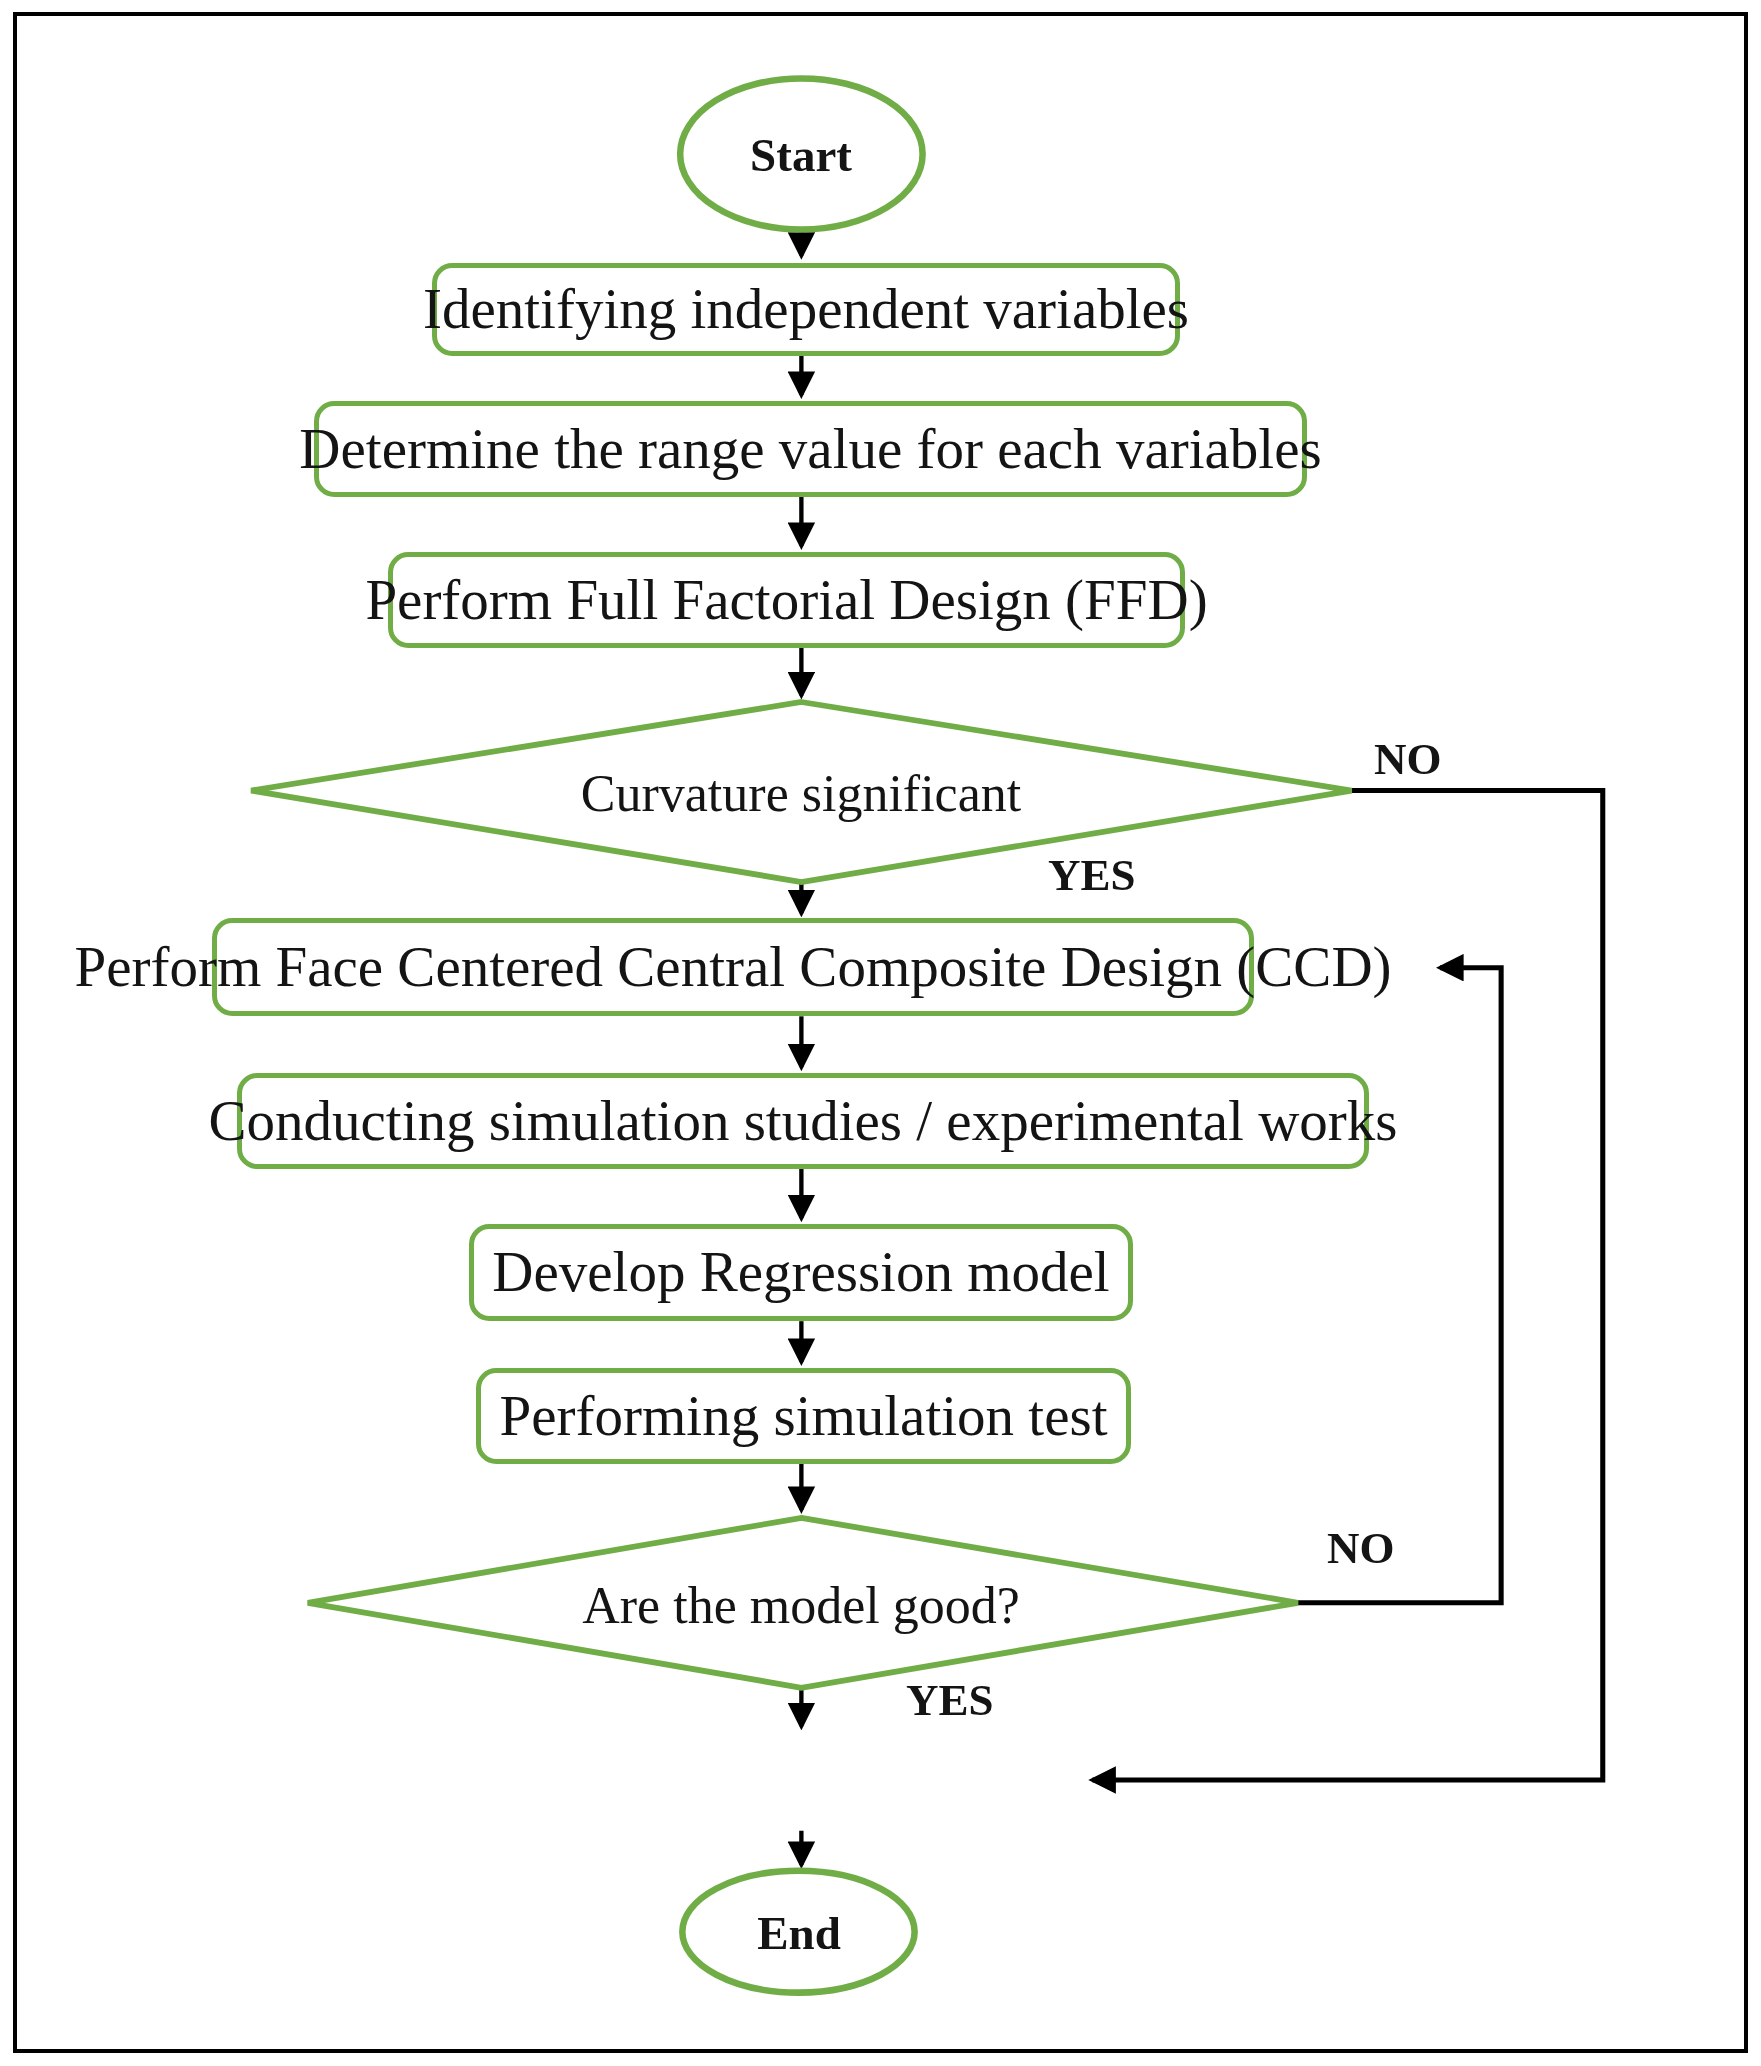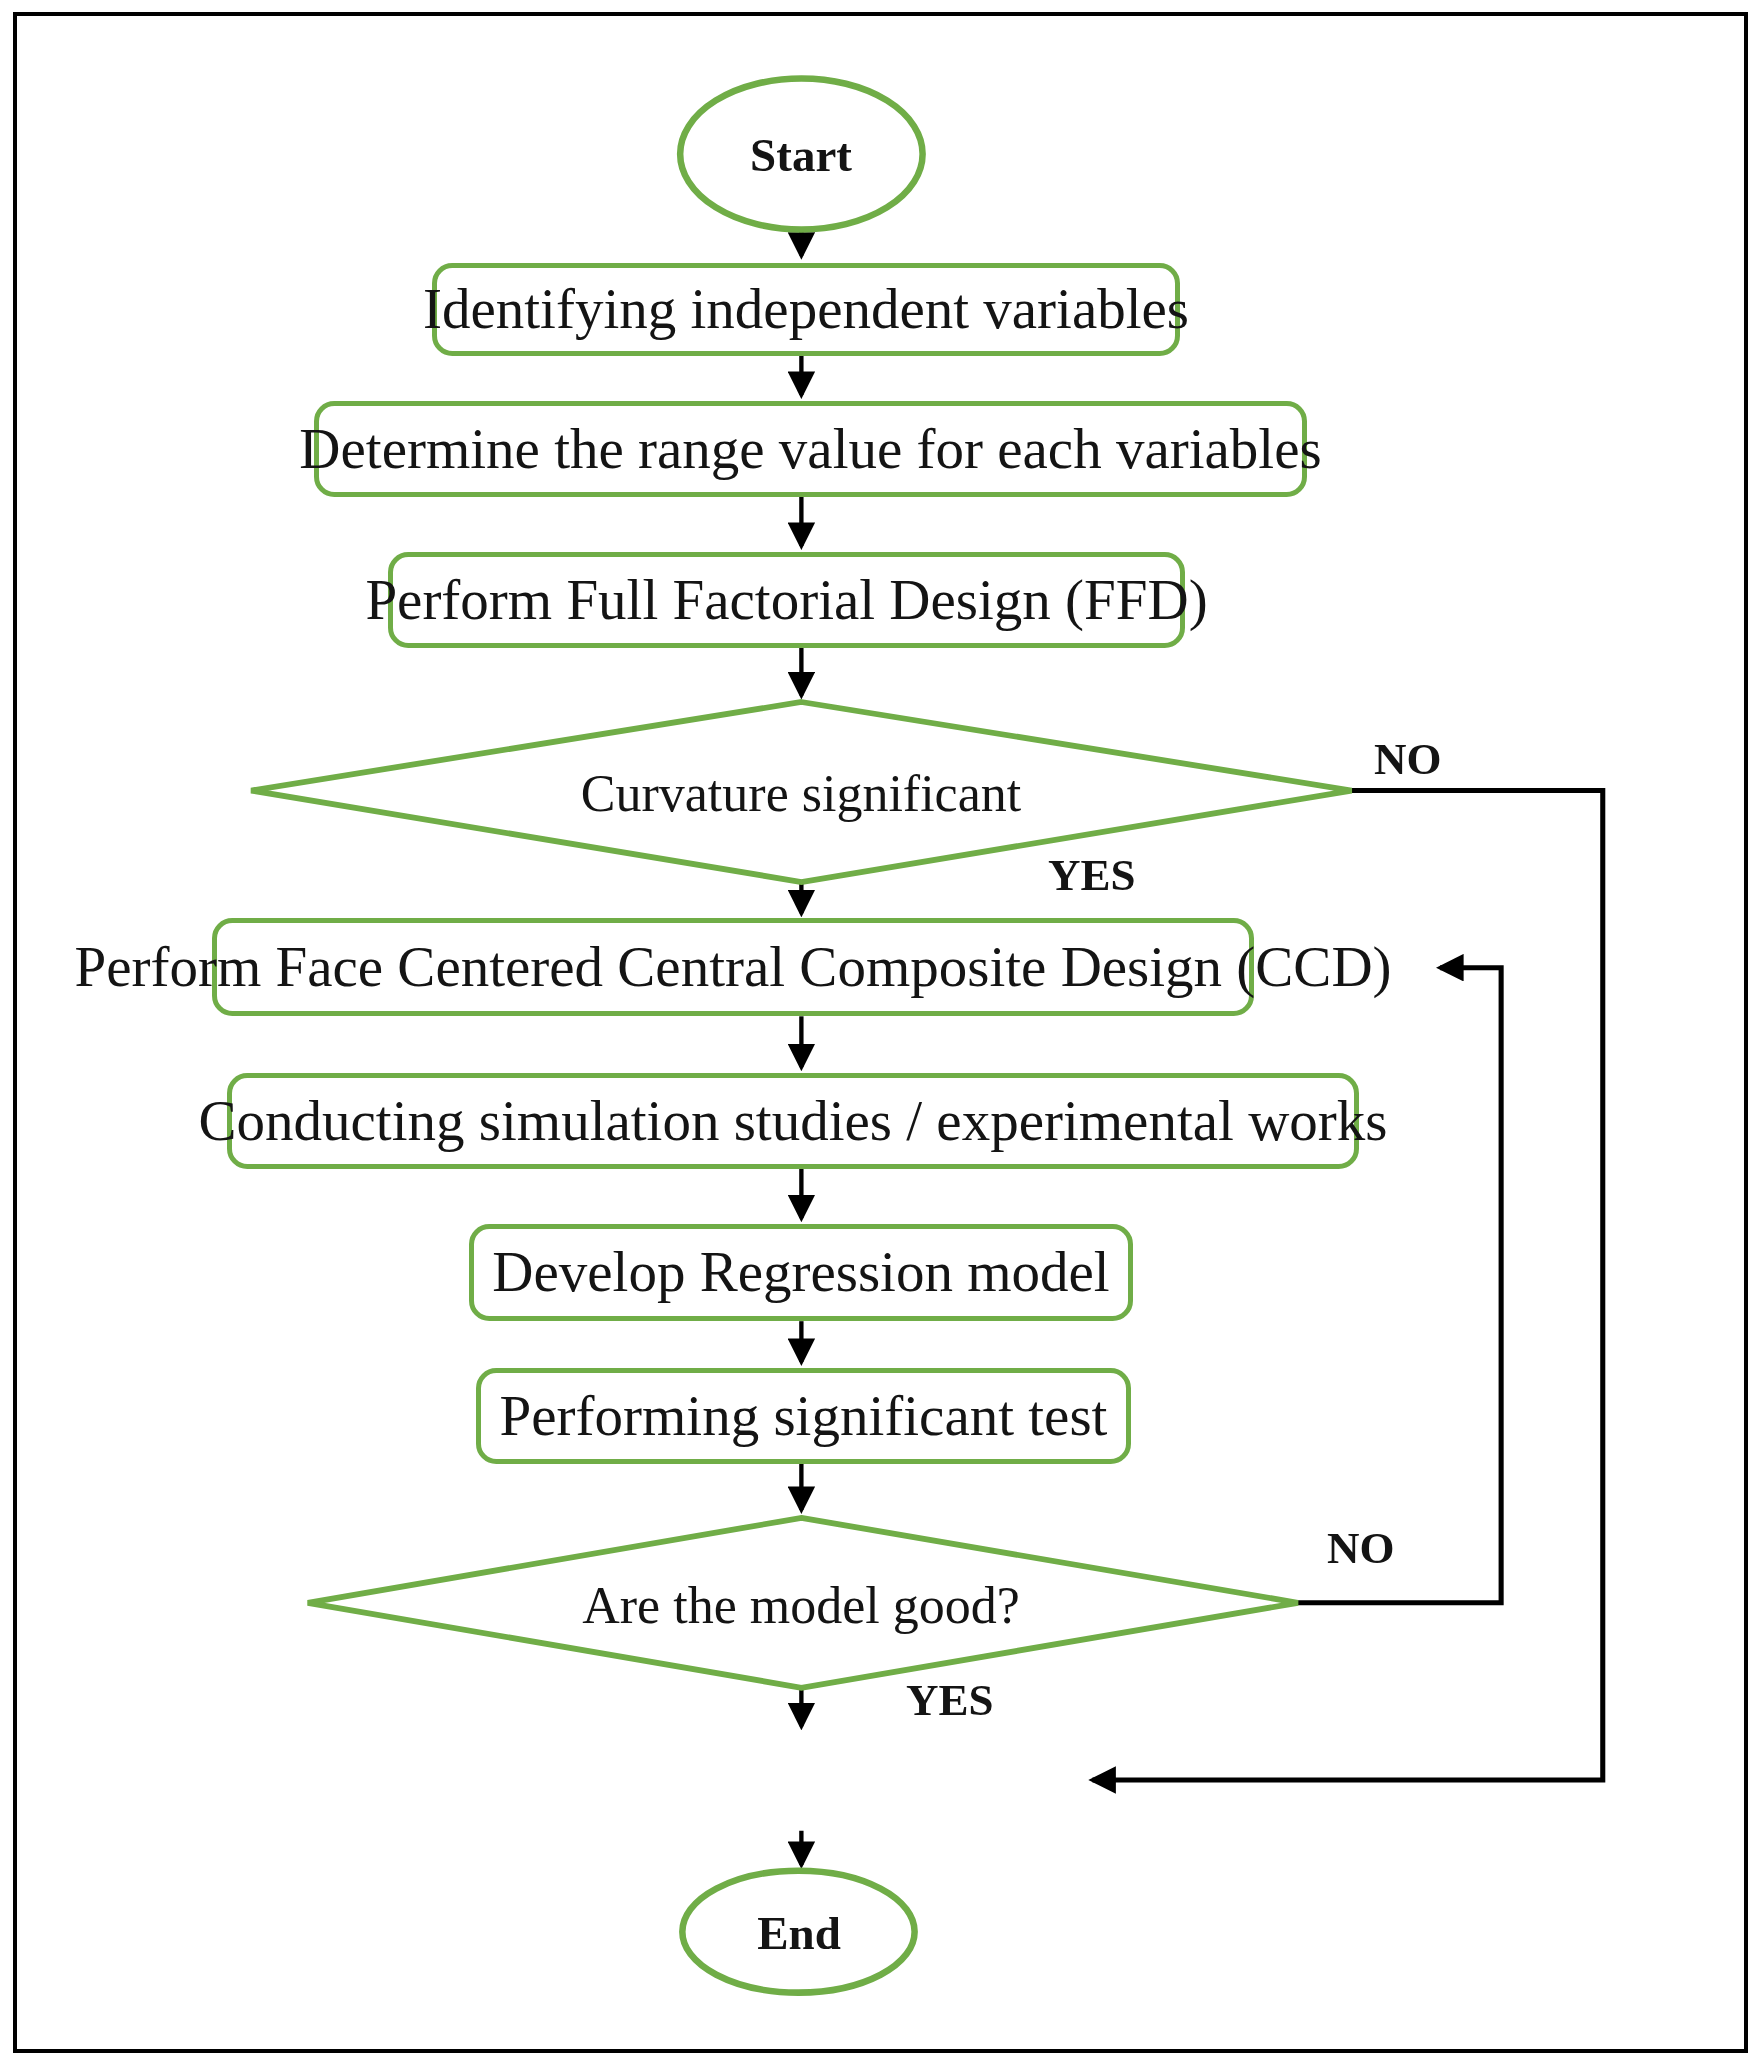--- a/index.html
+++ b/index.html
@@ -113,28 +113,28 @@
   </div>
   <div class="pbox" style="left:388px; top:552px; width:797px; height:96px;">
     <span>Perform Full Factorial Design (FFD)</span>
   </div>
   <div class="pbox" style="left:314px; top:401px; width:993px; height:96px;">
     <span>Determine the range value for each variables</span>
   </div>
   <div class="pbox" style="left:212px; top:918px; width:1042px; height:98px;">
     <span>Perform Face Centered Central Composite Design (CCD)</span>
   </div>
-  <div class="pbox" style="left:227px; top:1073px; width:1132px; height:96px;">
+  <div class="pbox" style="left:237px; top:1073px; width:1132px; height:96px;">
     <span>Conducting simulation studies / experimental works</span>
   </div>
   <div class="pbox" style="left:469px; top:1224px; width:664px; height:97px;">
     <span>Develop Regression model</span>
   </div>
   <div class="pbox" style="left:476px; top:1368px; width:655px; height:96px;">
-    <span>Performing significant test</span>
+    <span>Performing simulation test</span>
   </div>
 
   <div class="shape-label terminator-label" style="left:801px; top:155px;">Start</div>
   <div class="shape-label" style="left:801px; top:793px;">Curvature significant</div>
   <div class="shape-label" style="left:801px; top:1605px;">Are the model good?</div>
   <div class="shape-label terminator-label" style="left:799px; top:1933px;">End</div>
 
   <div class="edge-label" style="left:1374px; top:733px;">NO</div>
   <div class="edge-label" style="left:1048px; top:849px;">YES</div>
   <div class="edge-label" style="left:1327px; top:1522px;">NO</div>

